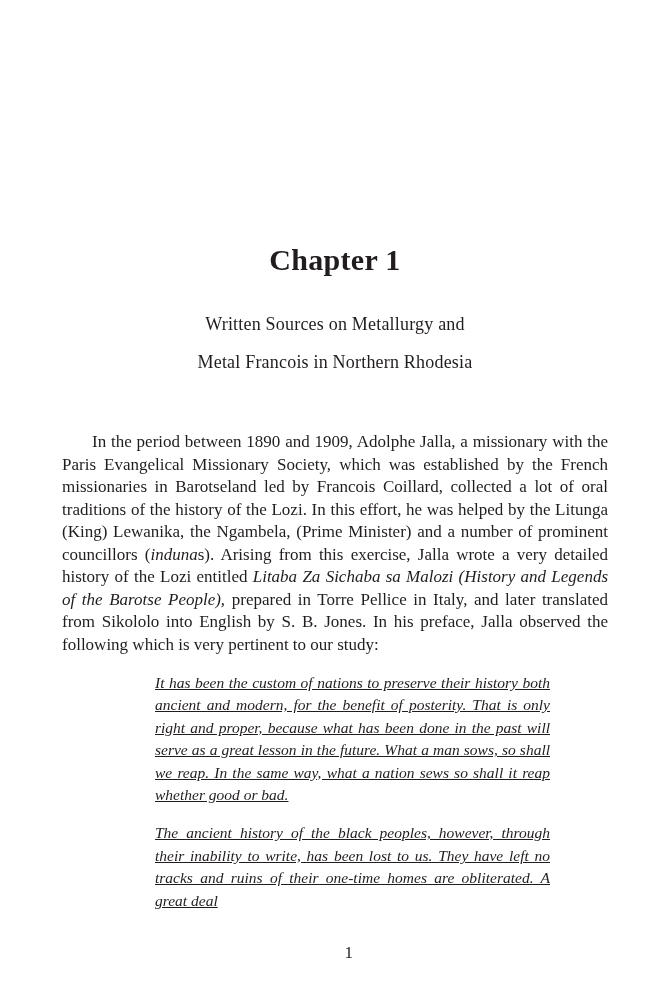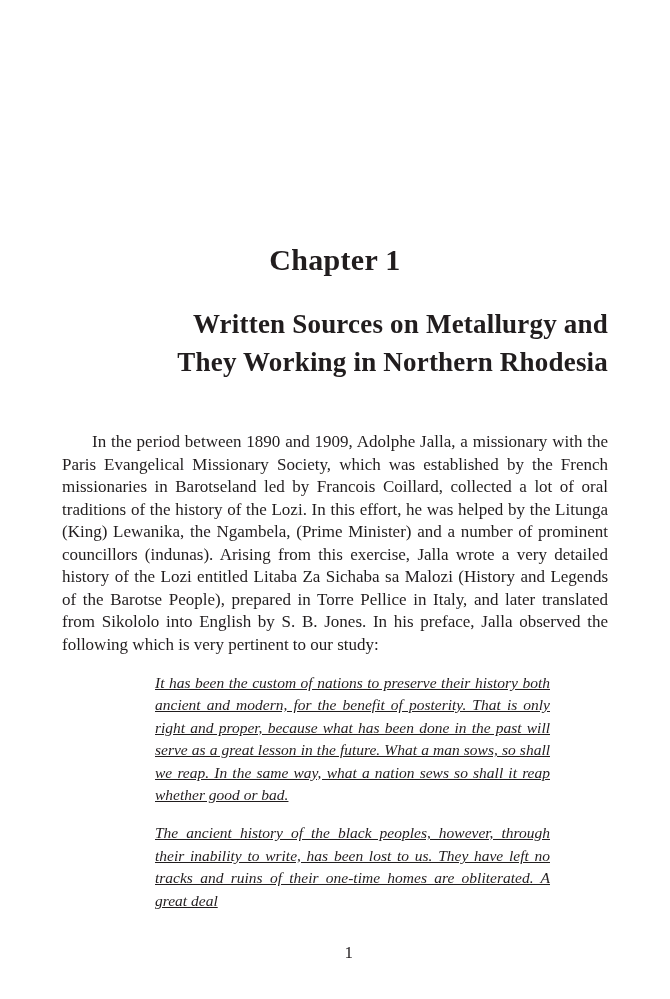--- a/index.html
+++ b/index.html
@@ -23,36 +23,36 @@
   .chapter-heading {
     margin: 243px 0 0 0;
     text-align: center;
     font-size: 30px;
     line-height: 34px;
     font-weight: bold;
     letter-spacing: 0.3px;
   }
   .chapter-title {
     margin: 28px 0 0 0;
-    text-align: right;
-    font-size: 27px;
+    text-align: center;
+    font-size: 18px;
     line-height: 38px;
-    font-weight: bold;
+    font-weight: normal;
     letter-spacing: 0.2px;
   }
   .chapter-title .line { display: block; }
   .body-par {
     margin: 50px 0 0 0;
     font-size: 17px;
     line-height: 22.5px;
     text-align: justify;
     text-indent: 30px;
     hyphens: none;
   }
-  .body-par .it { }
+  .body-par .it { font-style: italic; }
   .quote {
     margin: 16px 58px 0 93px;
     font-size: 15.5px;
     font-style: italic;
     line-height: 22.4px;
     text-align: justify;
     hyphens: none;
     text-decoration: underline;
   }
   .quote-2 { }
@@ -69,21 +69,21 @@
 </style>
 </head>
 <body>
 
 <div class="page">
 
   <h1 class="chapter-heading">Chapter 1</h1>
 
   <h2 class="chapter-title">
     <span class="line">Written Sources on Metallurgy and</span>
-    <span class="line">They Working in Northern Rhodesia</span>
+    <span class="line">Metal Francois in Northern Rhodesia</span>
   </h2>
 
   <p class="body-par"><span>In the period between 1890 and 1909, Adolphe Jalla, a missionary with the Paris Evangelical Missionary Society, which was established by the French missionaries in Barotseland led by Francois Coillard, collected a lot of oral traditions of the history of the Lozi. In this effort, he was helped by the Litunga (King) Lewanika, the Ngambela, (Prime Minister) and a number of prominent councillors (</span><span class="it">induna</span><span>s). Arising from this exercise, Jalla wrote a very detailed history of the Lozi entitled </span><span class="it">Litaba Za Sichaba sa Malozi (History and Legends of the Barotse People),</span><span> prepared in Torre Pellice in Italy, and later translated from Sikololo into English by S. B. Jones. In his preface, Jalla observed the following which is very pertinent to our study:</span></p>
 
   <blockquote class="quote">It has been the custom of nations to preserve their history both ancient and modern, for the benefit of posterity. That is only right and proper, because what has been done in the past will serve as a great lesson in the future. What a man sows, so shall we reap. In the same way, what a nation sews so shall it reap whether good or bad.</blockquote>
 
   <blockquote class="quote quote-2">The ancient history of the black peoples, however, through their inability to write, has been lost to us. They have left no tracks and ruins of their one-time homes are obliterated. A great deal</blockquote>
 
   <div class="page-number">1</div>
 

